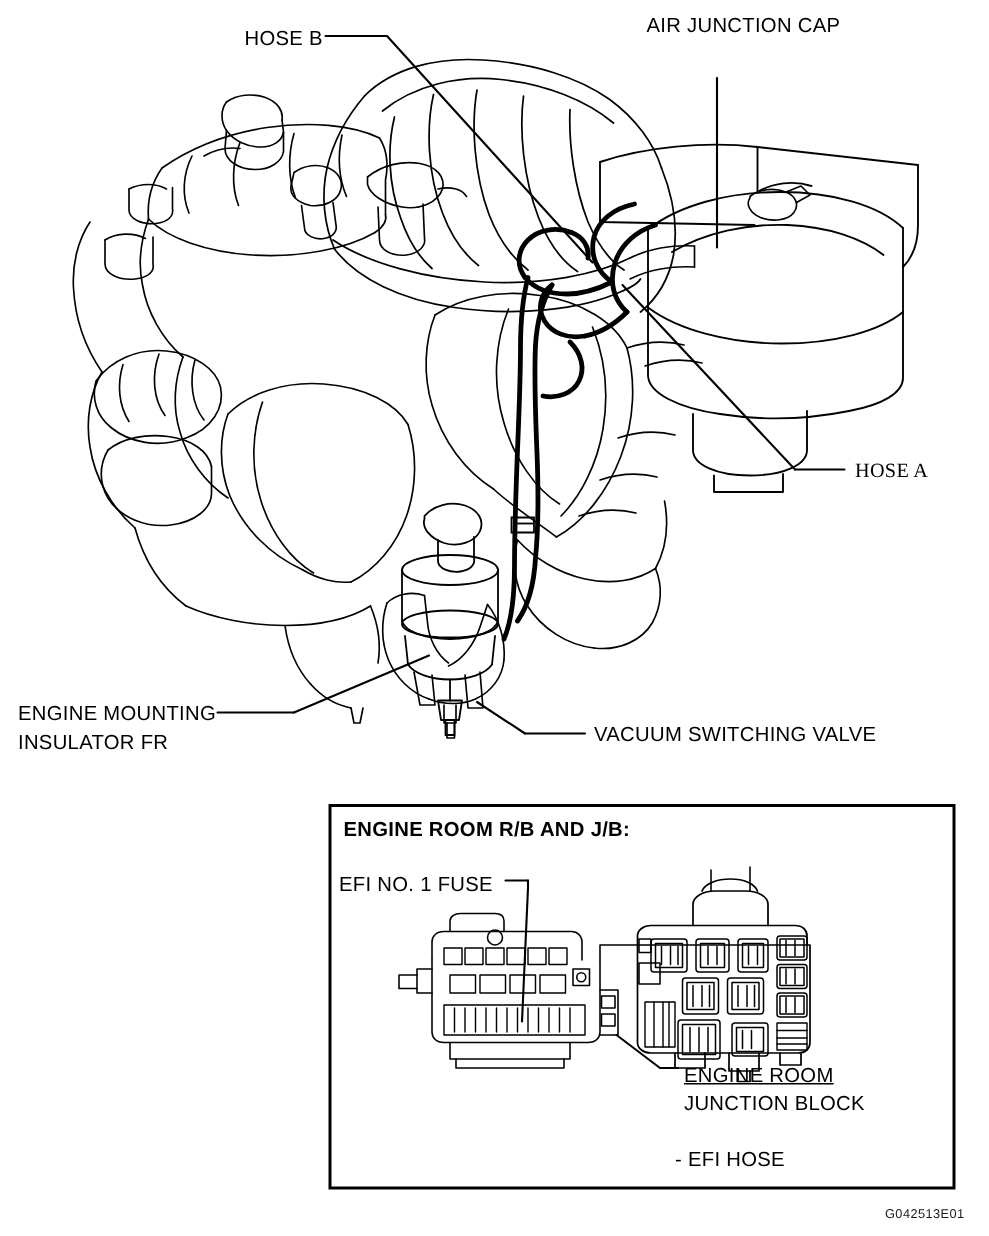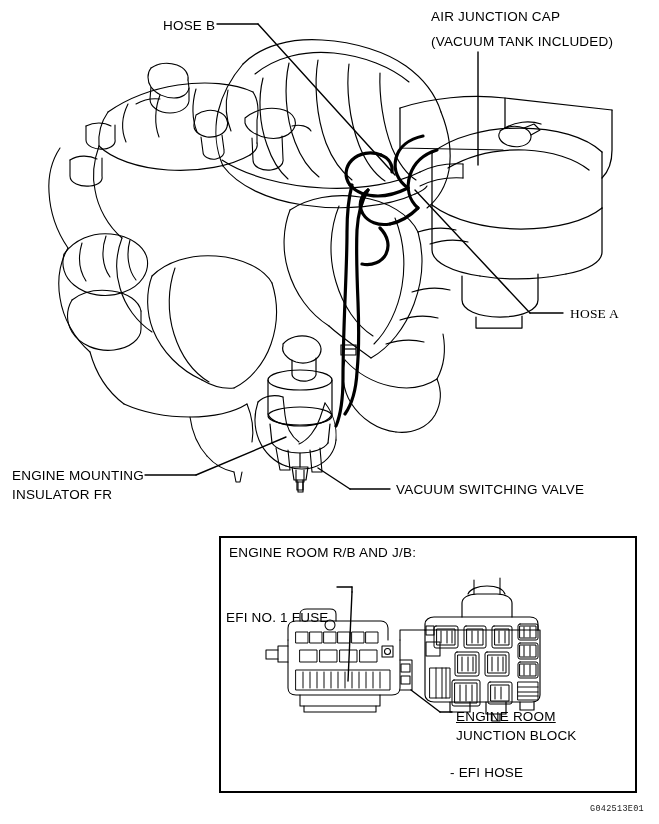--- a/index.html
+++ b/index.html
@@ -30,24 +30,24 @@
   }
   .lbl {
     position: absolute;
     font-family: "Liberation Sans", sans-serif;
     font-size: 13.5px;
     letter-spacing: 0.2px;
     line-height: 19px;
     white-space: pre;
     color: #000;
   }
-  .lbl.bold { font-weight: normal; }
+  .lbl.bold { font-weight: bold; }
   .fig-id {
     position: absolute;
-    font-family: Liberation Mono, monospace;
+    font-family: Liberation Sans, sans-serif;
     font-size: 8.5px;
     letter-spacing: 0.3px;
     color: #1a1a1a;
     white-space: pre;
   }
   .callout-box {
     position: absolute;
     border: 2px solid #000;
     background: transparent;
   }
@@ -287,34 +287,33 @@
       <line x1="196" y1="475" x2="286" y2="437"></line>
 
       <line x1="390" y1="489" x2="350" y2="489"></line>
       <line x1="350" y1="489" x2="318" y2="468"></line>
     </g>
   </svg>
 
   <div class="lbl" style="left:163px; top:16px;">HOSE B</div>
 
   <div class="lbl" style="left:431px; top:7px;">AIR JUNCTION CAP</div>
-  <div class="lbl" style="left:431px; top:32px;">(VACUUM TANK INCLUDED)</div>
 
   <div class="lbl" style="left:570px; top:304px;font-family:Liberation Serif, serif;">HOSE A</div>
 
   <div class="lbl" style="left:12px; top:466px;">ENGINE MOUNTING</div>
   <div class="lbl" style="left:12px; top:485px;text-align:center;">INSULATOR FR</div>
 
   <div class="lbl" style="left:396px; top:480px;">VACUUM SWITCHING VALVE</div>
 
   <div class="callout-box" style="left:219px; top:536px; width:414px; height:253px;"></div>
 
   <div class="lbl bold" style="left:229px; top:543px;">ENGINE ROOM R/B AND J/B:</div>
 
-  <div class="lbl" style="left:226px; top:580px;margin-top:28px;">EFI NO. 1 FUSE</div>
+  <div class="lbl" style="left:226px; top:580px;">EFI NO. 1 FUSE</div>
 
   <div class="lbl" style="left:456px; top:707px;text-decoration:underline;">ENGINE ROOM</div>
   <div class="lbl" style="left:456px; top:726px;">JUNCTION BLOCK</div>
 
   <div class="lbl" style="left:450px; top:763px;">- EFI HOSE</div>
 
   <svg class="layer" viewBox="0 0 659 824">
     <g fill="none" stroke="#000" stroke-width="1.05" stroke-linejoin="round" stroke-linecap="round">
 
       <g>

